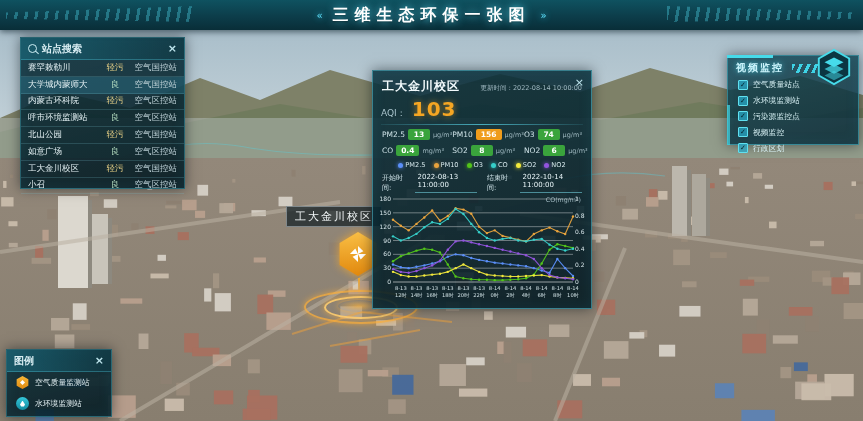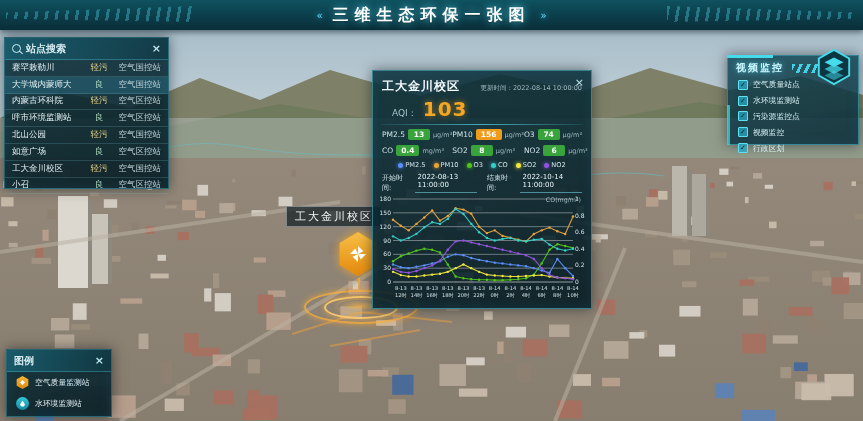--- a/index.html
+++ b/index.html
@@ -26,40 +26,40 @@
   
   .panel{position:absolute;background:linear-gradient(165deg,rgba(10,47,58,.88),rgba(5,26,34,.9));
     border:1px solid rgba(70,190,210,.38);
     box-shadow:0 0 12px rgba(0,10,15,.5), inset 0 0 14px rgba(40,170,200,.10);}
   .panel-header{display:flex;align-items:center;gap:5px;padding:0 7px;height:21px;
     background:linear-gradient(90deg,rgba(25,95,112,.85),rgba(14,58,70,.6));
     border-bottom:1px solid rgba(80,200,220,.35);font-size:10px;font-weight:bold;color:#d9eef3;}
   .close-x{margin-left:auto;color:#bfe6ee;font-size:11px;line-height:1;cursor:pointer;}
 
   
-  #station-panel{left:4px;top:37px;width:163px;height:150px;z-index:6;font-size:8.5px;}
+  #station-panel{left:20px;top:37px;width:163px;height:150px;z-index:6;font-size:8.5px;}
   .icon-search{width:7px;height:7px;border:1.2px solid #cdeef4;border-radius:50%;position:relative;flex:0 0 auto;}
   .icon-search::after{content:"";position:absolute;width:4px;height:1.2px;background:#cdeef4;
     right:-3px;bottom:-1px;transform:rotate(40deg);}
   .station-row{display:flex;align-items:center;height:15.8px;padding:0 7px;
     border-bottom:1px solid rgba(120,190,205,.22);cursor:pointer;}
   .station-row.hl{background:rgba(45,130,155,.35);}
   .station-name{flex:1 1 auto;white-space:nowrap;overflow:hidden;color:#e4f1f4;}
   .station-level{width:24px;text-align:center;color:#f2d98a;}
   .station-level.good{color:#bfe8c9;}
   .station-type{width:50px;text-align:right;color:#b9cdd3;}
 
   
   #detail-popup{left:372px;top:70px;width:218px;height:237px;z-index:7;
     border:1px solid rgba(90,210,230,.5);}
   .popup-head{display:flex;align-items:baseline;padding:7px 9px 2px;}
   .popup-title{font-size:12px;font-weight:bold;color:#f2fafc;letter-spacing:1px;}
   .popup-update{margin-left:auto;font-size:6.5px;color:#9fb8c0;}
   .popup-close{position:absolute;top:5px;right:7px;font-size:11px;color:#bfe6ee;cursor:pointer;}
-  .aqi-row{display:flex;align-items:baseline;padding:0 19px;}
+  .aqi-row{display:flex;align-items:baseline;padding:0 8px;}
   .aqi-label{font-size:9px;color:#a8c3cb;}
   .aqi-value{font-size:20px;font-weight:bold;color:#f5a623;margin-left:6px;
     text-shadow:0 0 6px rgba(245,166,35,.6);letter-spacing:1px;}
   .divider{height:1px;margin:3px 8px 4px;
     background:linear-gradient(90deg,rgba(90,220,240,.1),rgba(90,220,240,.7),rgba(90,220,240,.1));}
   .poll-grid{display:grid;grid-template-columns:1fr 1fr 1fr;row-gap:5px;padding:0 9px;}
   .poll-cell{display:flex;align-items:center;gap:3px;font-size:7.5px;}
   .poll-name{color:#cfe3e8;}
   .poll-badge{min-width:12px;text-align:center;padding:1px 5px;border-radius:2px;
     font-size:7.5px;font-weight:bold;color:#fff;}

